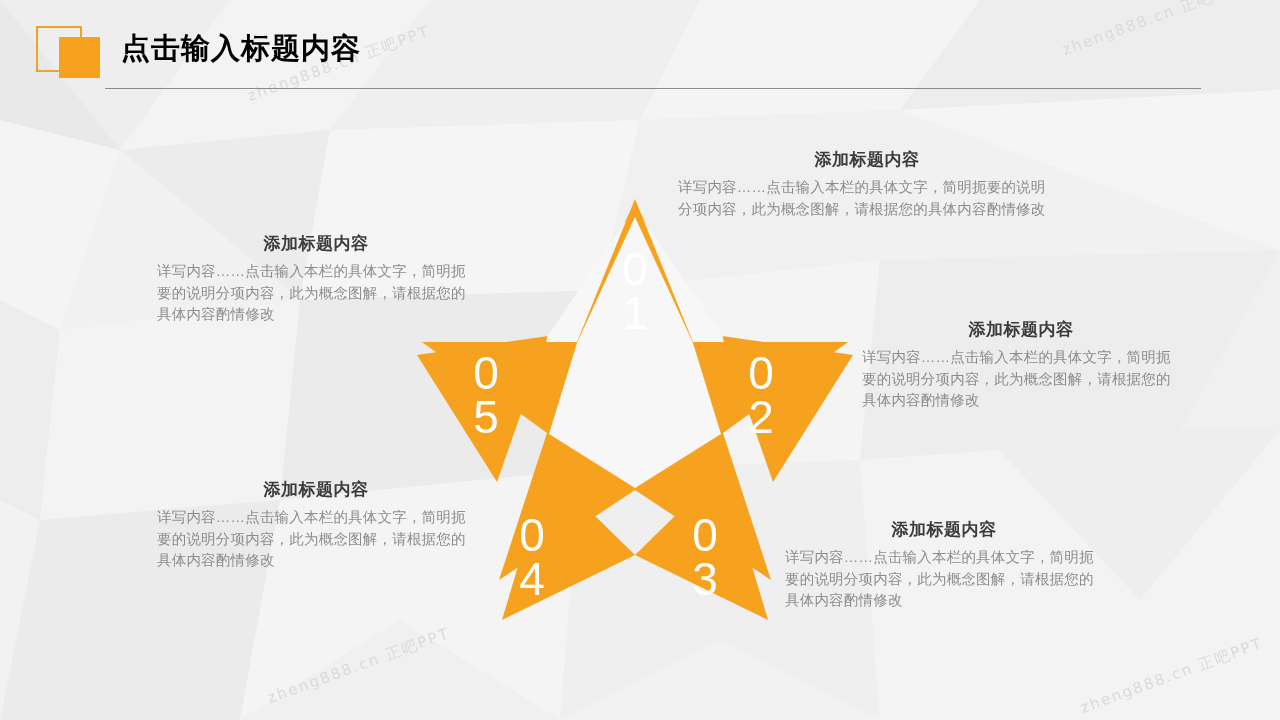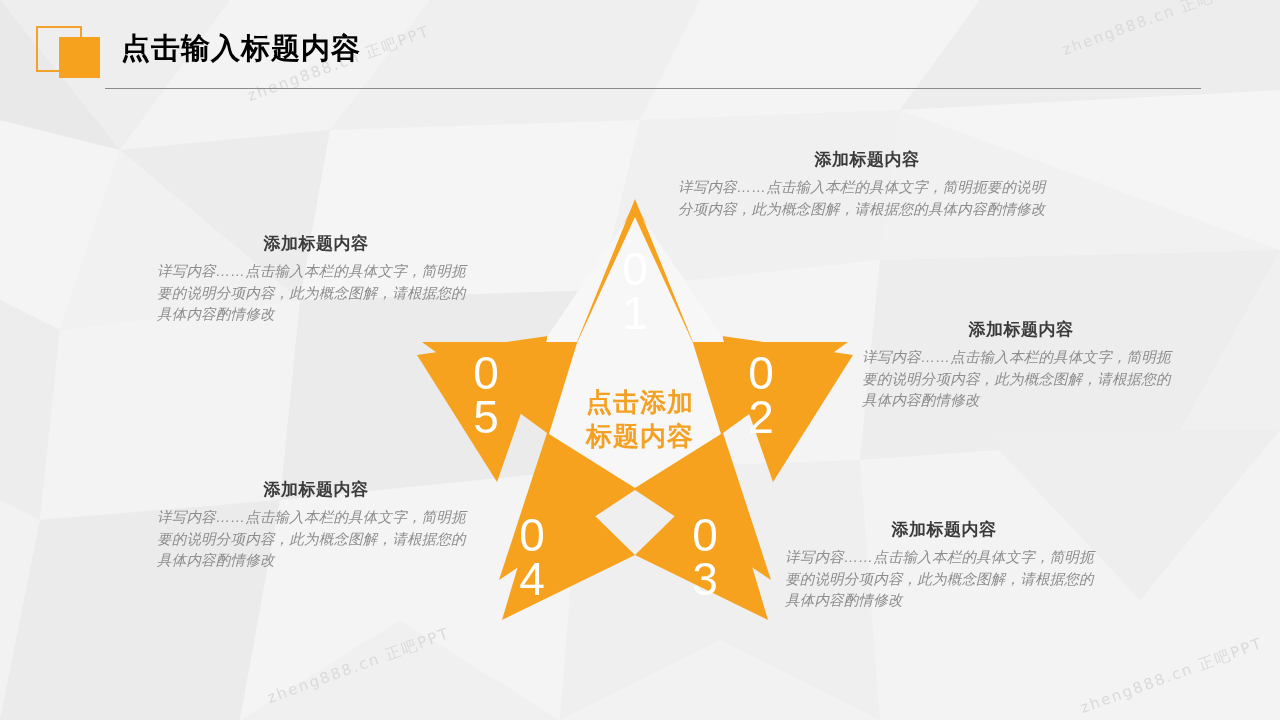--- a/index.html
+++ b/index.html
@@ -71,21 +71,20 @@
   }
   
   .block{position:absolute;}
   .block .bt{
     font-size:17px;font-weight:bold;color:#3b3b3b;
     line-height:24px;margin:0 0 5px 0;letter-spacing:0.5px;text-align:center;
   }
   .block .bb{
     font-size:14.5px;color:#8c8c8c;line-height:21.5px;margin:0;
     letter-spacing:0.2px;
-    font-style:italic;
   }
   #blk-01{left:678px;top:148px;width:378px;}
   #blk-02{left:862px;top:318px;width:318px;}
   #blk-03{left:785px;top:518px;width:318px;}
   #blk-04{left:157px;top:478px;width:318px;}
   #blk-05{left:157px;top:232px;width:318px;}
 </style>
 </head>
 <body>
 
@@ -170,24 +169,20 @@
     <div class="num" style="left:109px;top:328px;width:66px;">
       <span class="d1">0</span>
       <span class="d2">4</span>
     </div>
     <div class="num" style="left:63px;top:166px;width:66px;">
       <span class="d1">0</span>
       <span class="d2">5</span>
     </div>
   </div>
 
-  <div id="center-label">
-    <div>点击添加</div>
-    <div>标题内容</div>
-  </div>
 
   <div class="block" id="blk-01">
     <div class="bt">添加标题内容</div>
     <div class="bb">详写内容……点击输入本栏的具体文字，简明扼要的说明分项内容，此为概念图解，请根据您的具体内容酌情修改</div>
   </div>
 
   <div class="block" id="blk-02">
     <div class="bt">添加标题内容</div>
     <div class="bb">详写内容……点击输入本栏的具体文字，简明扼要的说明分项内容，此为概念图解，请根据您的具体内容酌情修改</div>
   </div>

